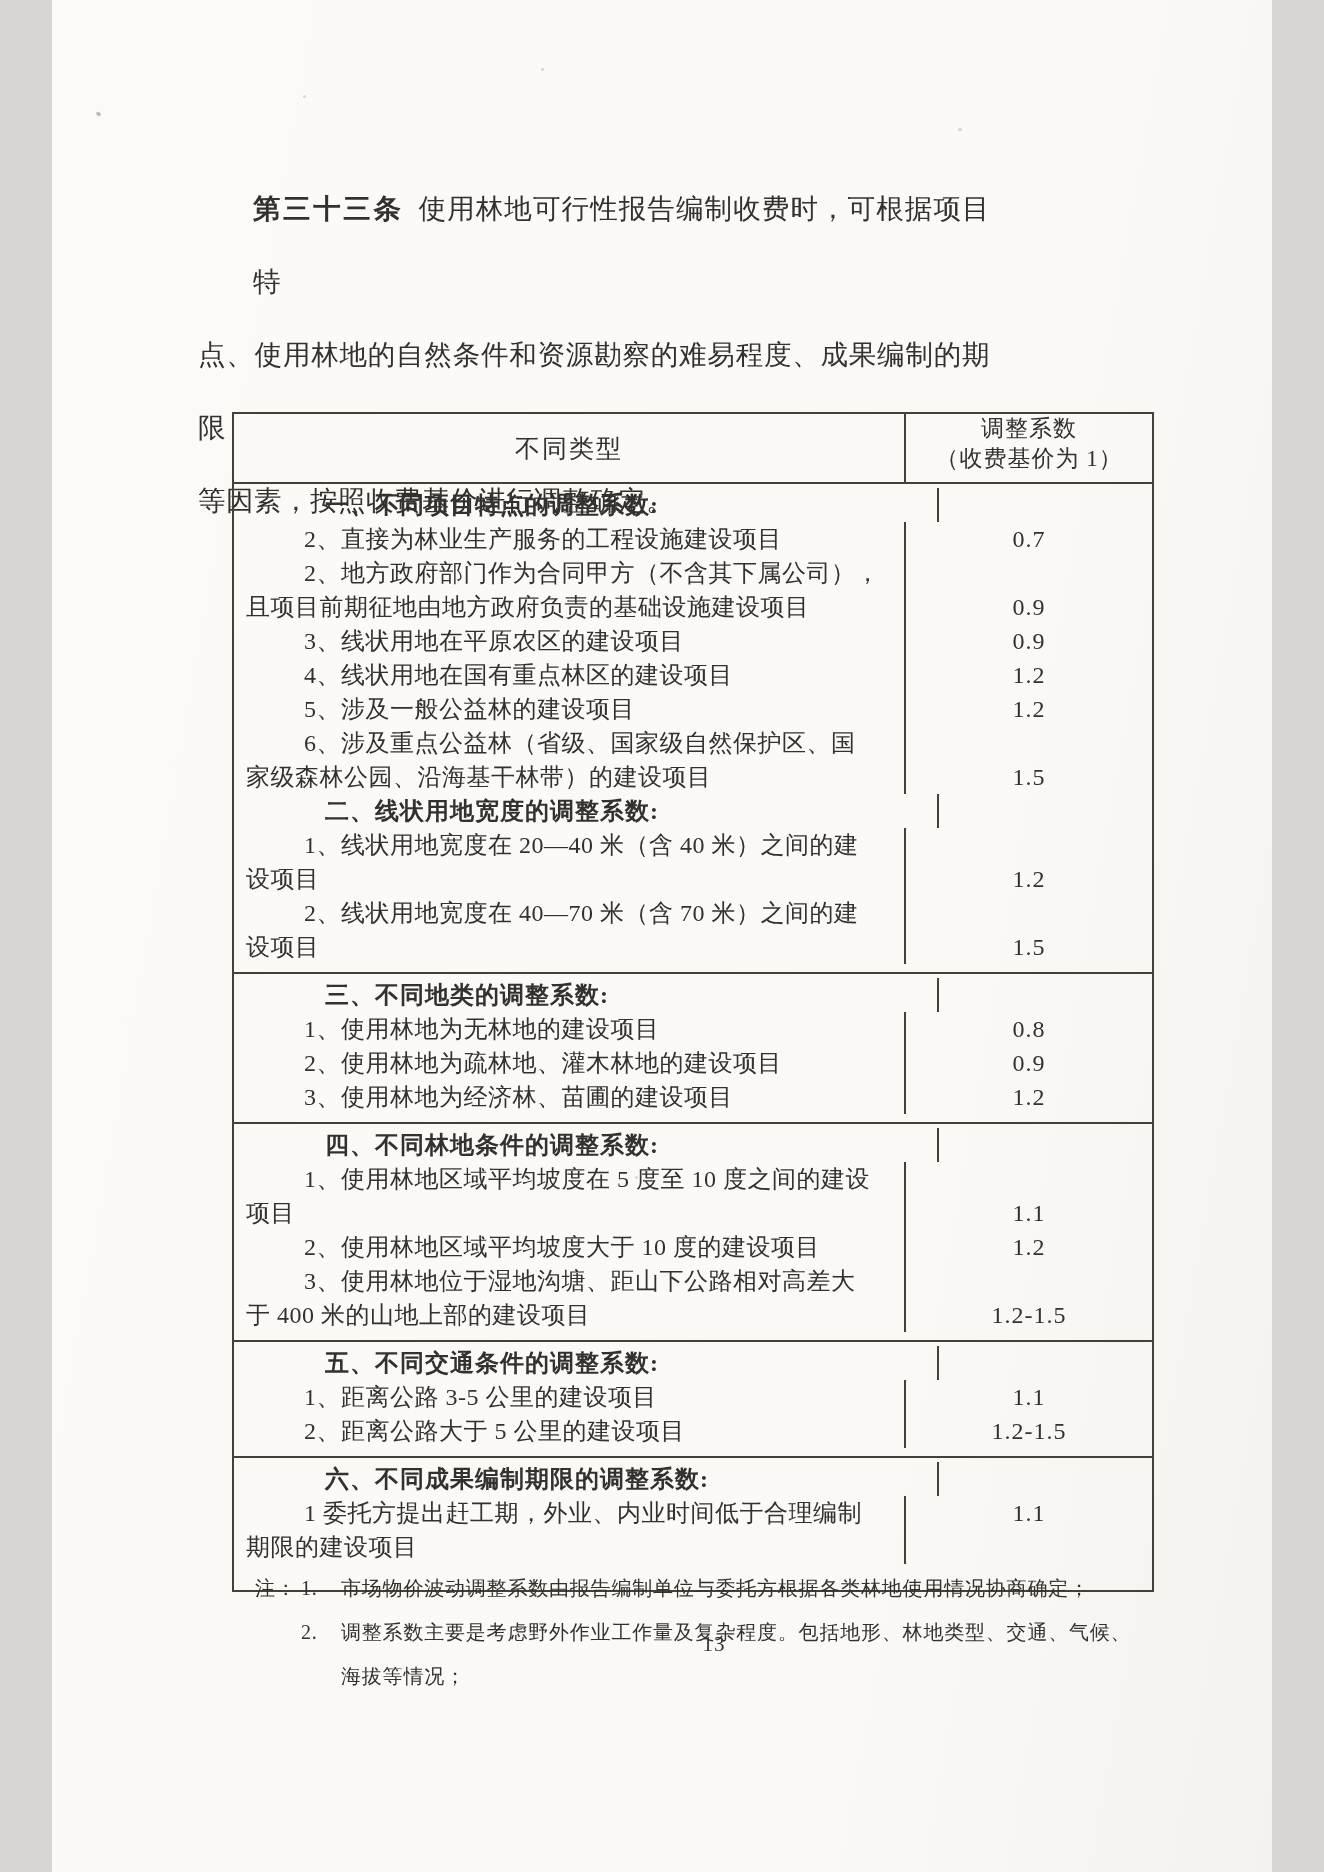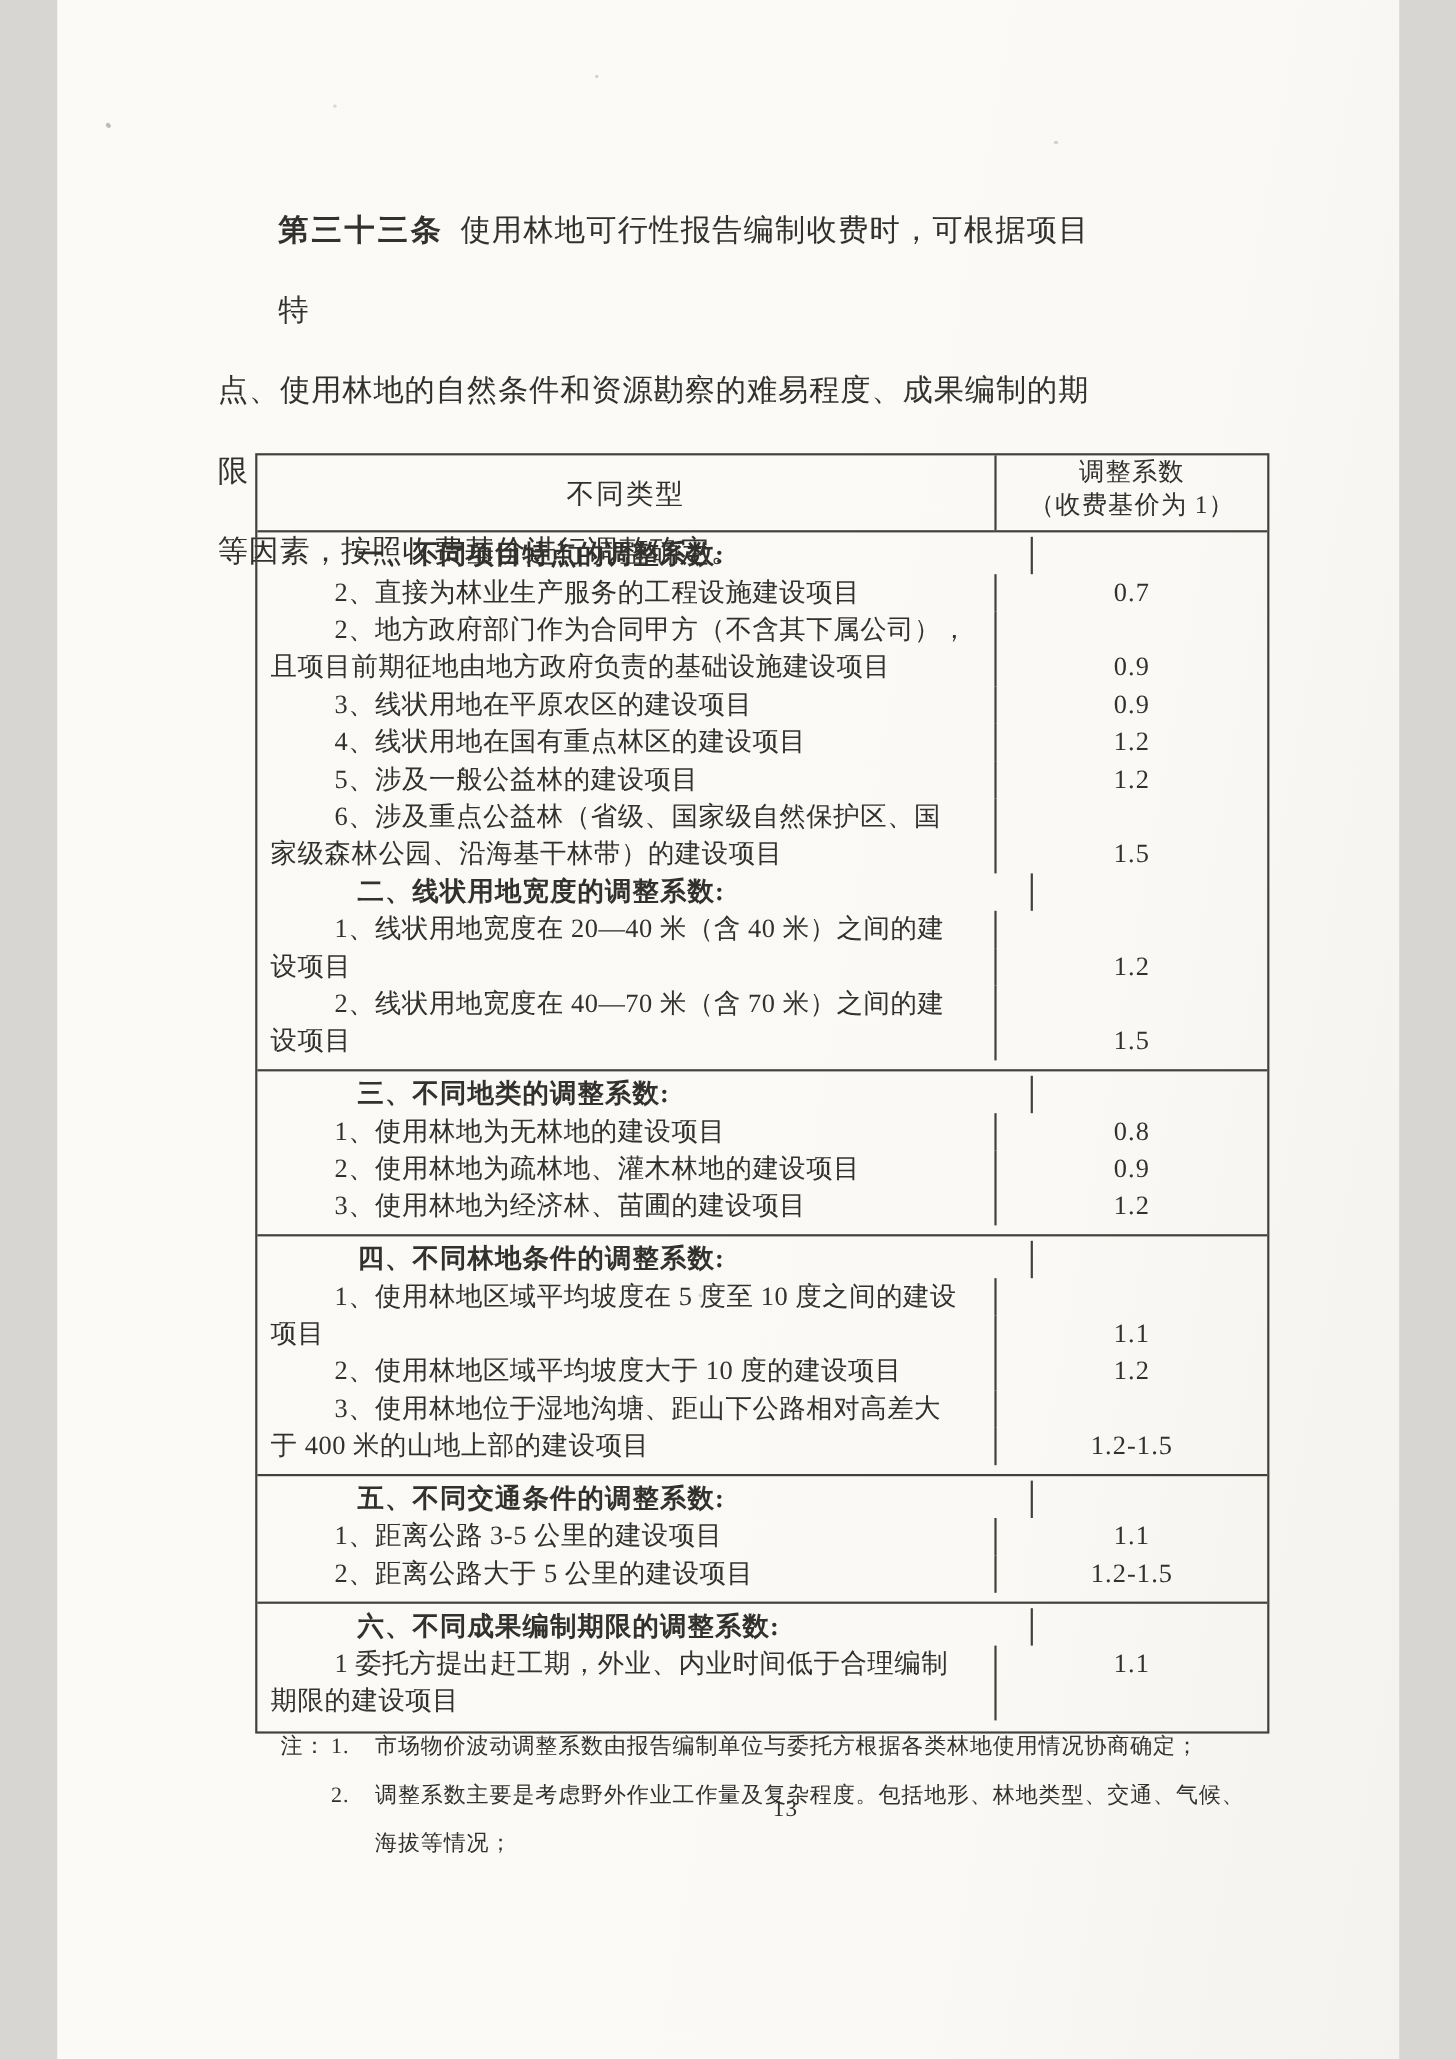--- a/index.html
+++ b/index.html
@@ -32,21 +32,21 @@
   .ftable{position:absolute;top:412px;left:180px;width:918px;
           border:2.5px solid #44413c;font-size:24px;}
   .thead{display:flex;border-bottom:2.5px solid #44413c;height:68px;}
   .hh1{flex:0 0 672px;border-right:2px solid #44413c;box-sizing:border-box;
        display:flex;align-items:center;justify-content:center;
        font-size:25px;letter-spacing:2px;text-align:right;}
   .hh2{flex:1;display:flex;flex-direction:column;justify-content:flex-start;
        text-align:center;font-size:23px;line-height:30px;letter-spacing:1px;}
   .tsection{border-top:2px solid #44413c;padding:4px 0 8px;}
   .tsection:first-child{border-top:none;}
-  .tsection:last-child{padding-bottom:10px;}
+  .tsection:last-child{padding-bottom:26px;}
   .trow{display:flex;line-height:34px;}
   .tl{flex:0 0 672px;border-right:2px solid #44413c;box-sizing:border-box;
       padding-left:12px;letter-spacing:.5px;white-space:nowrap;overflow:hidden;}
   .tl.h{padding-left:58px;font-weight:bold;letter-spacing:1px;margin-left:33px;}
   .tl.i{padding-left:70px;}
   .tv{flex:1;text-align:center;letter-spacing:1px;}
 
   
   .notes{position:absolute;top:1566px;left:203px;width:884px;
          font-size:20px;line-height:44px;letter-spacing:.8px;}

